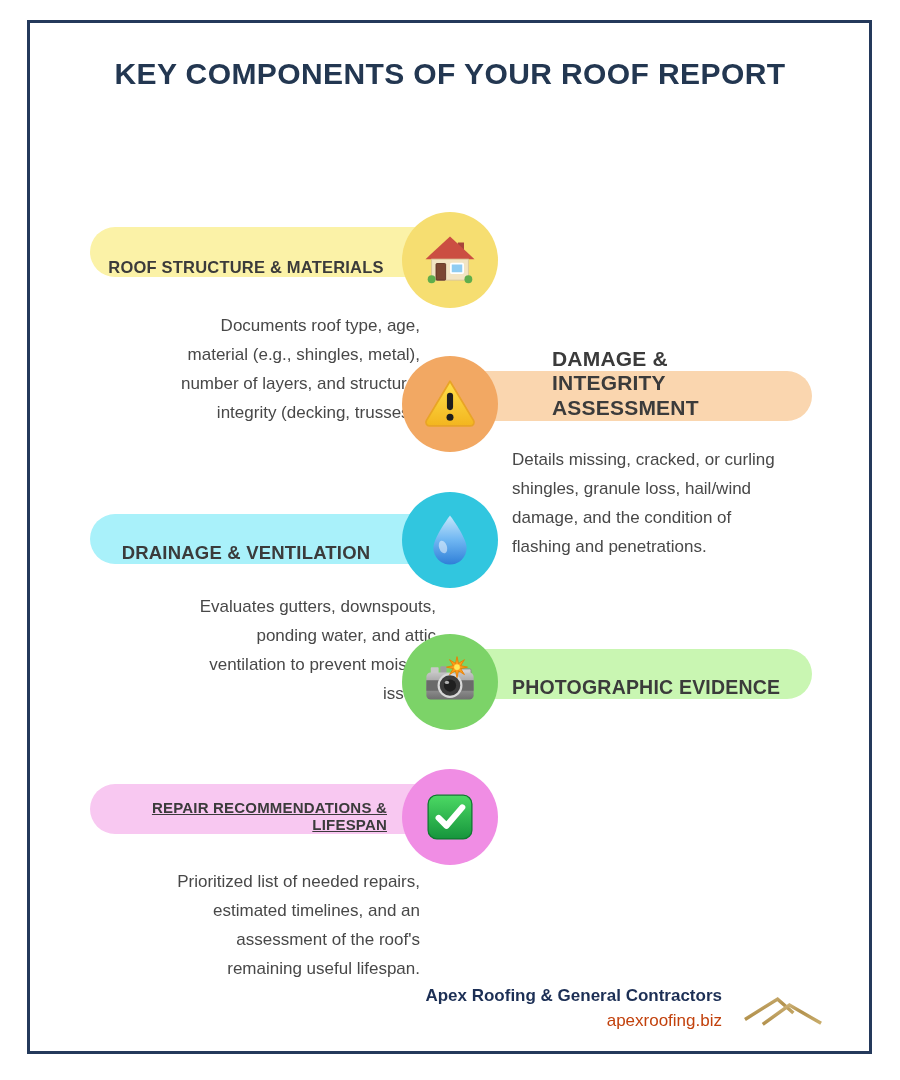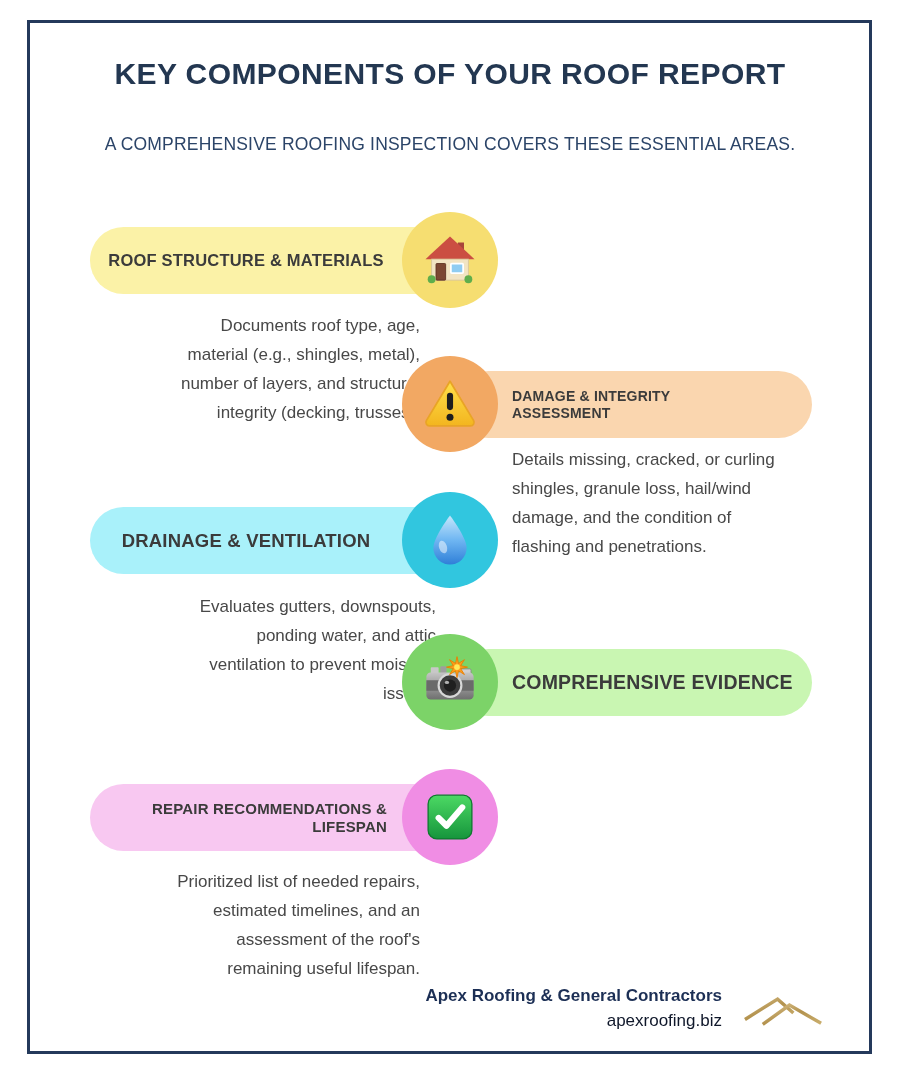--- a/index.html
+++ b/index.html
@@ -31,45 +31,45 @@
     position: absolute;
     left: 0; right: 0; top: 134px;
     text-align: center;
     font-size: 17.5px;
     font-weight: 500;
     letter-spacing: 0.2px;
     color: #2B4468;
   }
   .pill {
     position: absolute;
-    height: 67px;
+    height: 50px;
     border-radius: 34px;
     display: flex;
-    align-items: center;
+    align-items: flex-end;
     z-index: 1;
   }
   .pill-title {
     font-weight: bold;
     color: #3B3B3B;
     line-height: 1.18;
     letter-spacing: 0.2px;
     white-space: pre-line;
   }
   .pill-left  { left: 90px;  width: 365px; }
   .pill-right { left: 455px; width: 357px; }
   .p1 { top: 227px; justify-content: center; padding-right: 53px; }
   .p2 { top: 371px; justify-content: flex-start; padding-left: 57px; }
   .p3 { top: 507px; justify-content: center; padding-right: 53px; }
   .p4 { top: 649px; justify-content: flex-start; padding-left: 57px; }
   .p5 { top: 784px; justify-content: flex-end; padding-right: 68px; }
   .t1 { font-size: 16.5px; }
-  .t2 { font-size: 14px; max-width: 220px; }
+  .t2 { font-size: 21px; max-width: 220px; margin-left: 40px; }
   .t3 { font-size: 18.5px; }
   .t4 { font-size: 19.5px; }
-  .t5 { font-size: 15px; max-width: 250px; text-align: right; }
+  .t5 { font-size: 15px; max-width: 250px; text-align: right; text-decoration: underline; }
   .circle {
     position: absolute;
     left: 402px;
     width: 96px; height: 96px;
     border-radius: 50%;
     display: flex;
     align-items: center;
     justify-content: center;
     z-index: 2;
   }
@@ -96,37 +96,36 @@
     right: 178px; top: 986px;
     font-size: 17px;
     font-weight: bold;
     color: #1C2F55;
     text-align: right;
   }
   .website {
     position: absolute;
     right: 178px; top: 1011px;
     font-size: 17px;
-    color: #0f172a;
+    color: #c2410c;
     text-align: right;
   }
   .logo {
     position: absolute;
     left: 742px; top: 992px;
     width: 84px; height: 40px;
   }
 </style>
 </head>
 <body>
 
 <div class="page">
   <div class="frame"></div>
 
   <h1 class="title">KEY COMPONENTS OF YOUR ROOF REPORT</h1>
-  <div class="subtitle">A COMPREHENSIVE ROOFING INSPECTION COVERS THESE ESSENTIAL AREAS.</div>
 
   <div class="pill pill-left p1" style="background: rgb(251, 242, 167);">
     <span class="pill-title t1">ROOF STRUCTURE &amp; MATERIALS</span>
   </div>
   <div class="circle c1" style="background: rgb(246, 222, 113);">
     <svg viewBox="0 0 64 64">
       <rect x="41" y="12" width="7" height="14" fill="#A8453A"></rect>
       <polygon points="32,5 60,31 4,31" fill="#CB4E42"></polygon>
       <rect x="11" y="31" width="42" height="24" fill="#F2E4C3" stroke="#D8C49A" stroke-width="1"></rect>
       <rect x="16" y="36" width="11" height="19" rx="1" fill="#7C4733" stroke="#5E3224"></rect>
@@ -155,21 +154,21 @@
       <path d="M32 6 L59 51 A4 4 0 0 1 55.5 57 H8.5 A4 4 0 0 1 5 51 Z" fill="url(#wg)" stroke="#E9A425" stroke-width="2" stroke-linejoin="round"></path>
       <rect x="28.5" y="19" width="7" height="20" rx="3.5" fill="#1E1E1E"></rect>
       <circle cx="32" cy="47" r="4" fill="#1E1E1E"></circle>
     </svg>
   </div>
   <div class="desc d2">Details missing, cracked, or curling
 shingles, granule loss, hail/wind
 damage, and the condition of
 flashing and penetrations.</div>
 
-  <div class="pill pill-left p3" style="background: rgb(169, 241, 250);">
+  <div class="pill pill-left p3" style="background: rgb(169, 241, 250); margin-top: 7px;">
     <span class="pill-title t3">DRAINAGE &amp; VENTILATION</span>
   </div>
   <div class="circle c3" style="background: rgb(49, 198, 223);">
     <svg viewBox="0 0 64 64">
       <defs>
         <linearGradient id="dg" x1="0" y1="0" x2="0" y2="1">
           <stop offset="0" stop-color="#C6E7FB"></stop>
             <stop offset="0.5" stop-color="#6FB6F2"></stop>
             <stop offset="1" stop-color="#2F7FD8"></stop>
         </linearGradient>
@@ -177,21 +176,21 @@
       <path d="M32 4 C32 4 13 29 13 41 a19 19 0 0 0 38 0 C51 29 32 4 32 4 Z" fill="url(#dg)"></path>
       <ellipse cx="24" cy="40" rx="4.5" ry="7.5" fill="#FFFFFF" opacity="0.5" transform="rotate(-18 24 40)"></ellipse>
     </svg>
   </div>
   <div class="desc d3">Evaluates gutters, downspouts,
 ponding water, and attic
 ventilation to prevent moisture
 issues.</div>
 
   <div class="pill pill-right p4" style="background: rgb(201, 246, 178);">
-    <span class="pill-title t4">COMPREHENSIVE EVIDENCE</span>
+    <span class="pill-title t4">PHOTOGRAPHIC EVIDENCE</span>
   </div>
   <div class="circle c4" style="background: rgb(124, 211, 104);">
     <svg viewBox="0 0 64 64">
       <defs>
         <linearGradient id="cg" x1="0" y1="0" x2="0" y2="1">
           <stop offset="0" stop-color="#C6C6C6"></stop>
             <stop offset="0.45" stop-color="#9E9E9E"></stop>
             <stop offset="1" stop-color="#6F6F6F"></stop>
         </linearGradient>
       </defs>

